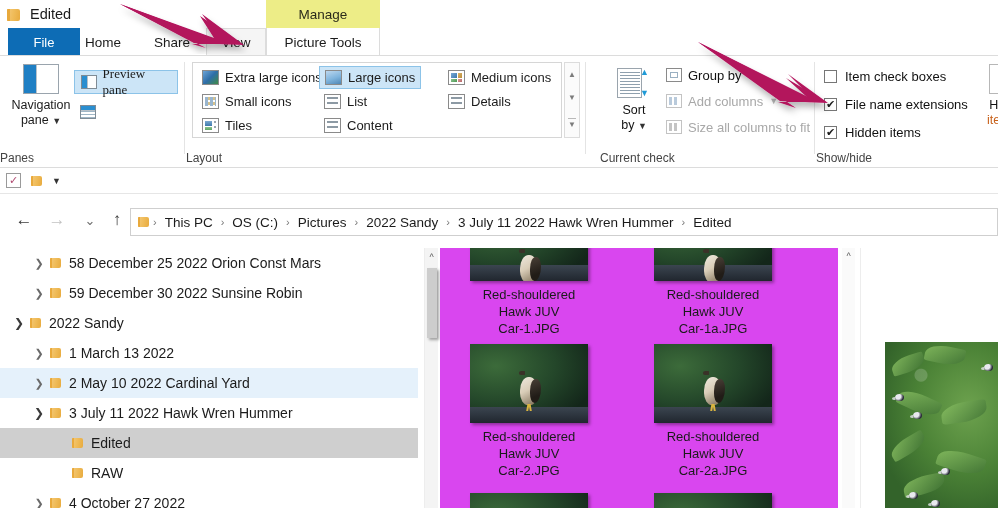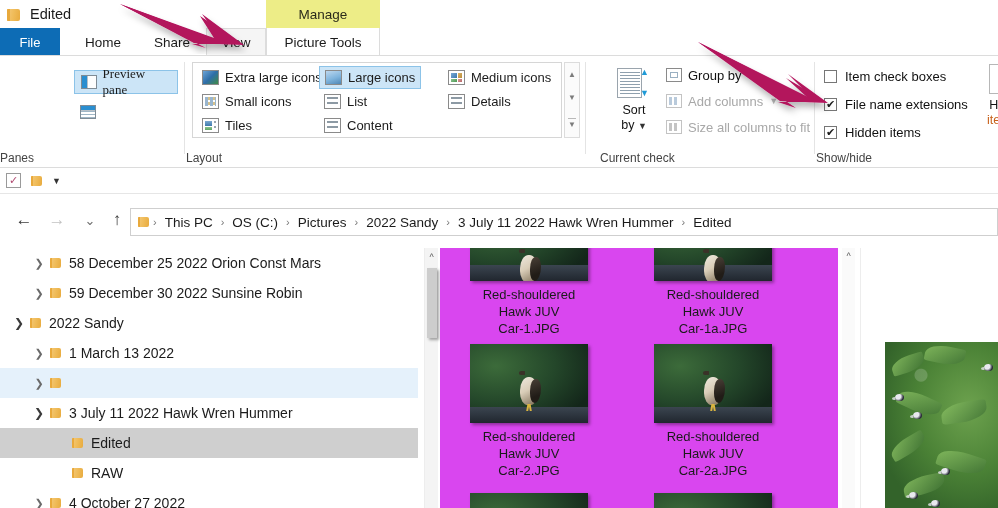--- a/index.html
+++ b/index.html
@@ -43,21 +43,21 @@
   .tab-underline {
     position: absolute; left: 0; top: 55px; width: 998px; height: 1px; background: #dcdcdc;
   }
   .tab {
     position: absolute; top: 0; height: 28px;
     display: flex; align-items: center; justify-content: center;
     font-size: 13.5px; color: #1b1b1b; background: transparent;
     cursor: default;
   }
   .tab.file {
-    left: 0; width: 60px; background: #0d6cb5; color: #ffffff; font-size: 13px;
+    left: 8px; width: 72px; background: #0d6cb5; color: #ffffff; font-size: 13px;
   }
   .tab.home { left: 68px; width: 70px; }
   .tab.share { left: 138px; width: 68px; }
   .tab.view {
     left: 206px; width: 60px; background: #f5f5f5;
     border-left: 1px solid #dcdcdc; border-right: 1px solid #dcdcdc; border-top: 1px solid #dcdcdc;
   }
   .tab.pictools { left: 266px; width: 114px; background:#ffffff; border-left:1px solid #dcdcdc; border-right:1px solid #dcdcdc; }
 
   .contextual-head {
@@ -376,20 +376,31 @@
     </div>
     <div class="tab pictools">
       <span>Picture Tools</span>
     </div>
   </div>
   <div class="tab-underline"></div>
 
   <div class="ribbon">
 
     <div class="group g-panes">
+      <div class="navpane-btn">
+        <div class="navpane-icon">
+            <div class="l"></div>
+            <div class="r"></div>
+          </div>
+        <div class="navpane-label">
+          <span>Navigation</span><br>
+          <span>pane</span>
+          <span class="caret-dn">▼</span>
+        </div>
+      </div>
       <div class="btn-wide active" style="left:74px; top:14px; width:104px;">
         <span class="mini-pane-icon">
             <span class="a"></span>
             <span class="b"></span>
           </span>
         <span>Preview pane</span>
       </div>
       <div class="btn-wide" style="left:74px; top:44px; width:104px;">
         <span class="mini-pane-icon det">
             <span class="a"></span>
@@ -563,20 +574,21 @@
       <span class="tree-ico">
           <span class="folder-glyph sm"></span>
         </span>
       <span class="tree-label">1 March 13 2022</span>
     </div>
     <div class="tree-row sel-light" style="padding-left:28px;">
       <span class="twisty">❯</span>
       <span class="tree-ico">
           <span class="folder-glyph sm"></span>
         </span>
+      <span class="tree-label">2 May 10 2022 Cardinal Yard</span>
     </div>
     <div class="tree-row" style="padding-left:28px;">
       <span class="twisty open">❯</span>
       <span class="tree-ico">
           <span class="folder-glyph sm"></span>
         </span>
       <span class="tree-label">3 July 11 2022 Hawk Wren Hummer</span>
     </div>
     <div class="tree-row sel-gray" style="padding-left:72px;">
       <span class="tree-ico">

